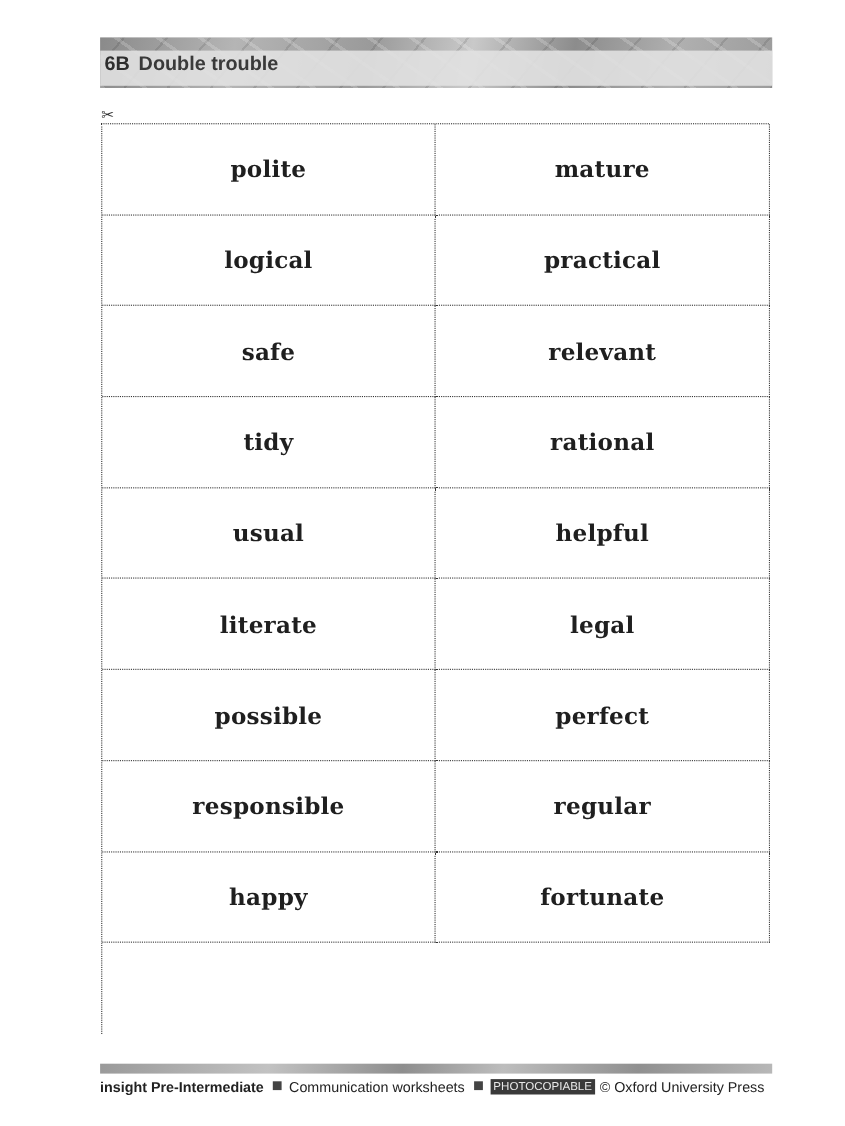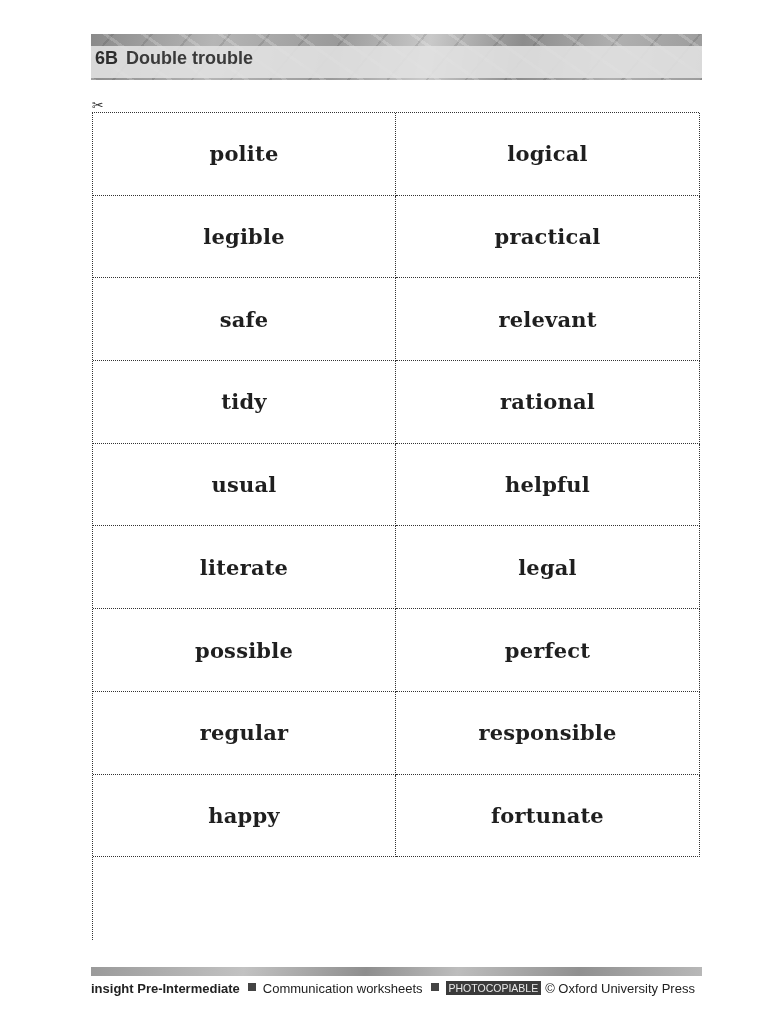--- a/index.html
+++ b/index.html
@@ -64,35 +64,35 @@
   <div class="banner-strip"></div>
   <div class="banner-title">
     <span class="code">6B</span><span class="name">Double trouble</span>
   </div>
 </div>
 
 <div class="scissors">✂</div>
 
 <div class="grid">
   <div class="card">polite</div>
+  <div class="card">mature</div>
   <div class="card">logical</div>
-  <div class="card">legible</div>
   <div class="card">practical</div>
   <div class="card">safe</div>
   <div class="card">relevant</div>
   <div class="card">tidy</div>
   <div class="card">rational</div>
   <div class="card">usual</div>
   <div class="card">helpful</div>
   <div class="card">literate</div>
   <div class="card">legal</div>
   <div class="card">possible</div>
   <div class="card">perfect</div>
+  <div class="card">responsible</div>
   <div class="card">regular</div>
-  <div class="card">responsible</div>
   <div class="card">happy</div>
   <div class="card">fortunate</div>
 </div>
 
 <div class="footer-banner"></div>
 <div class="footer">
   <span class="brand">insight Pre-Intermediate</span>
   <span class="sq"></span>
   <span>Communication worksheets</span>
   <span class="sq"></span>

